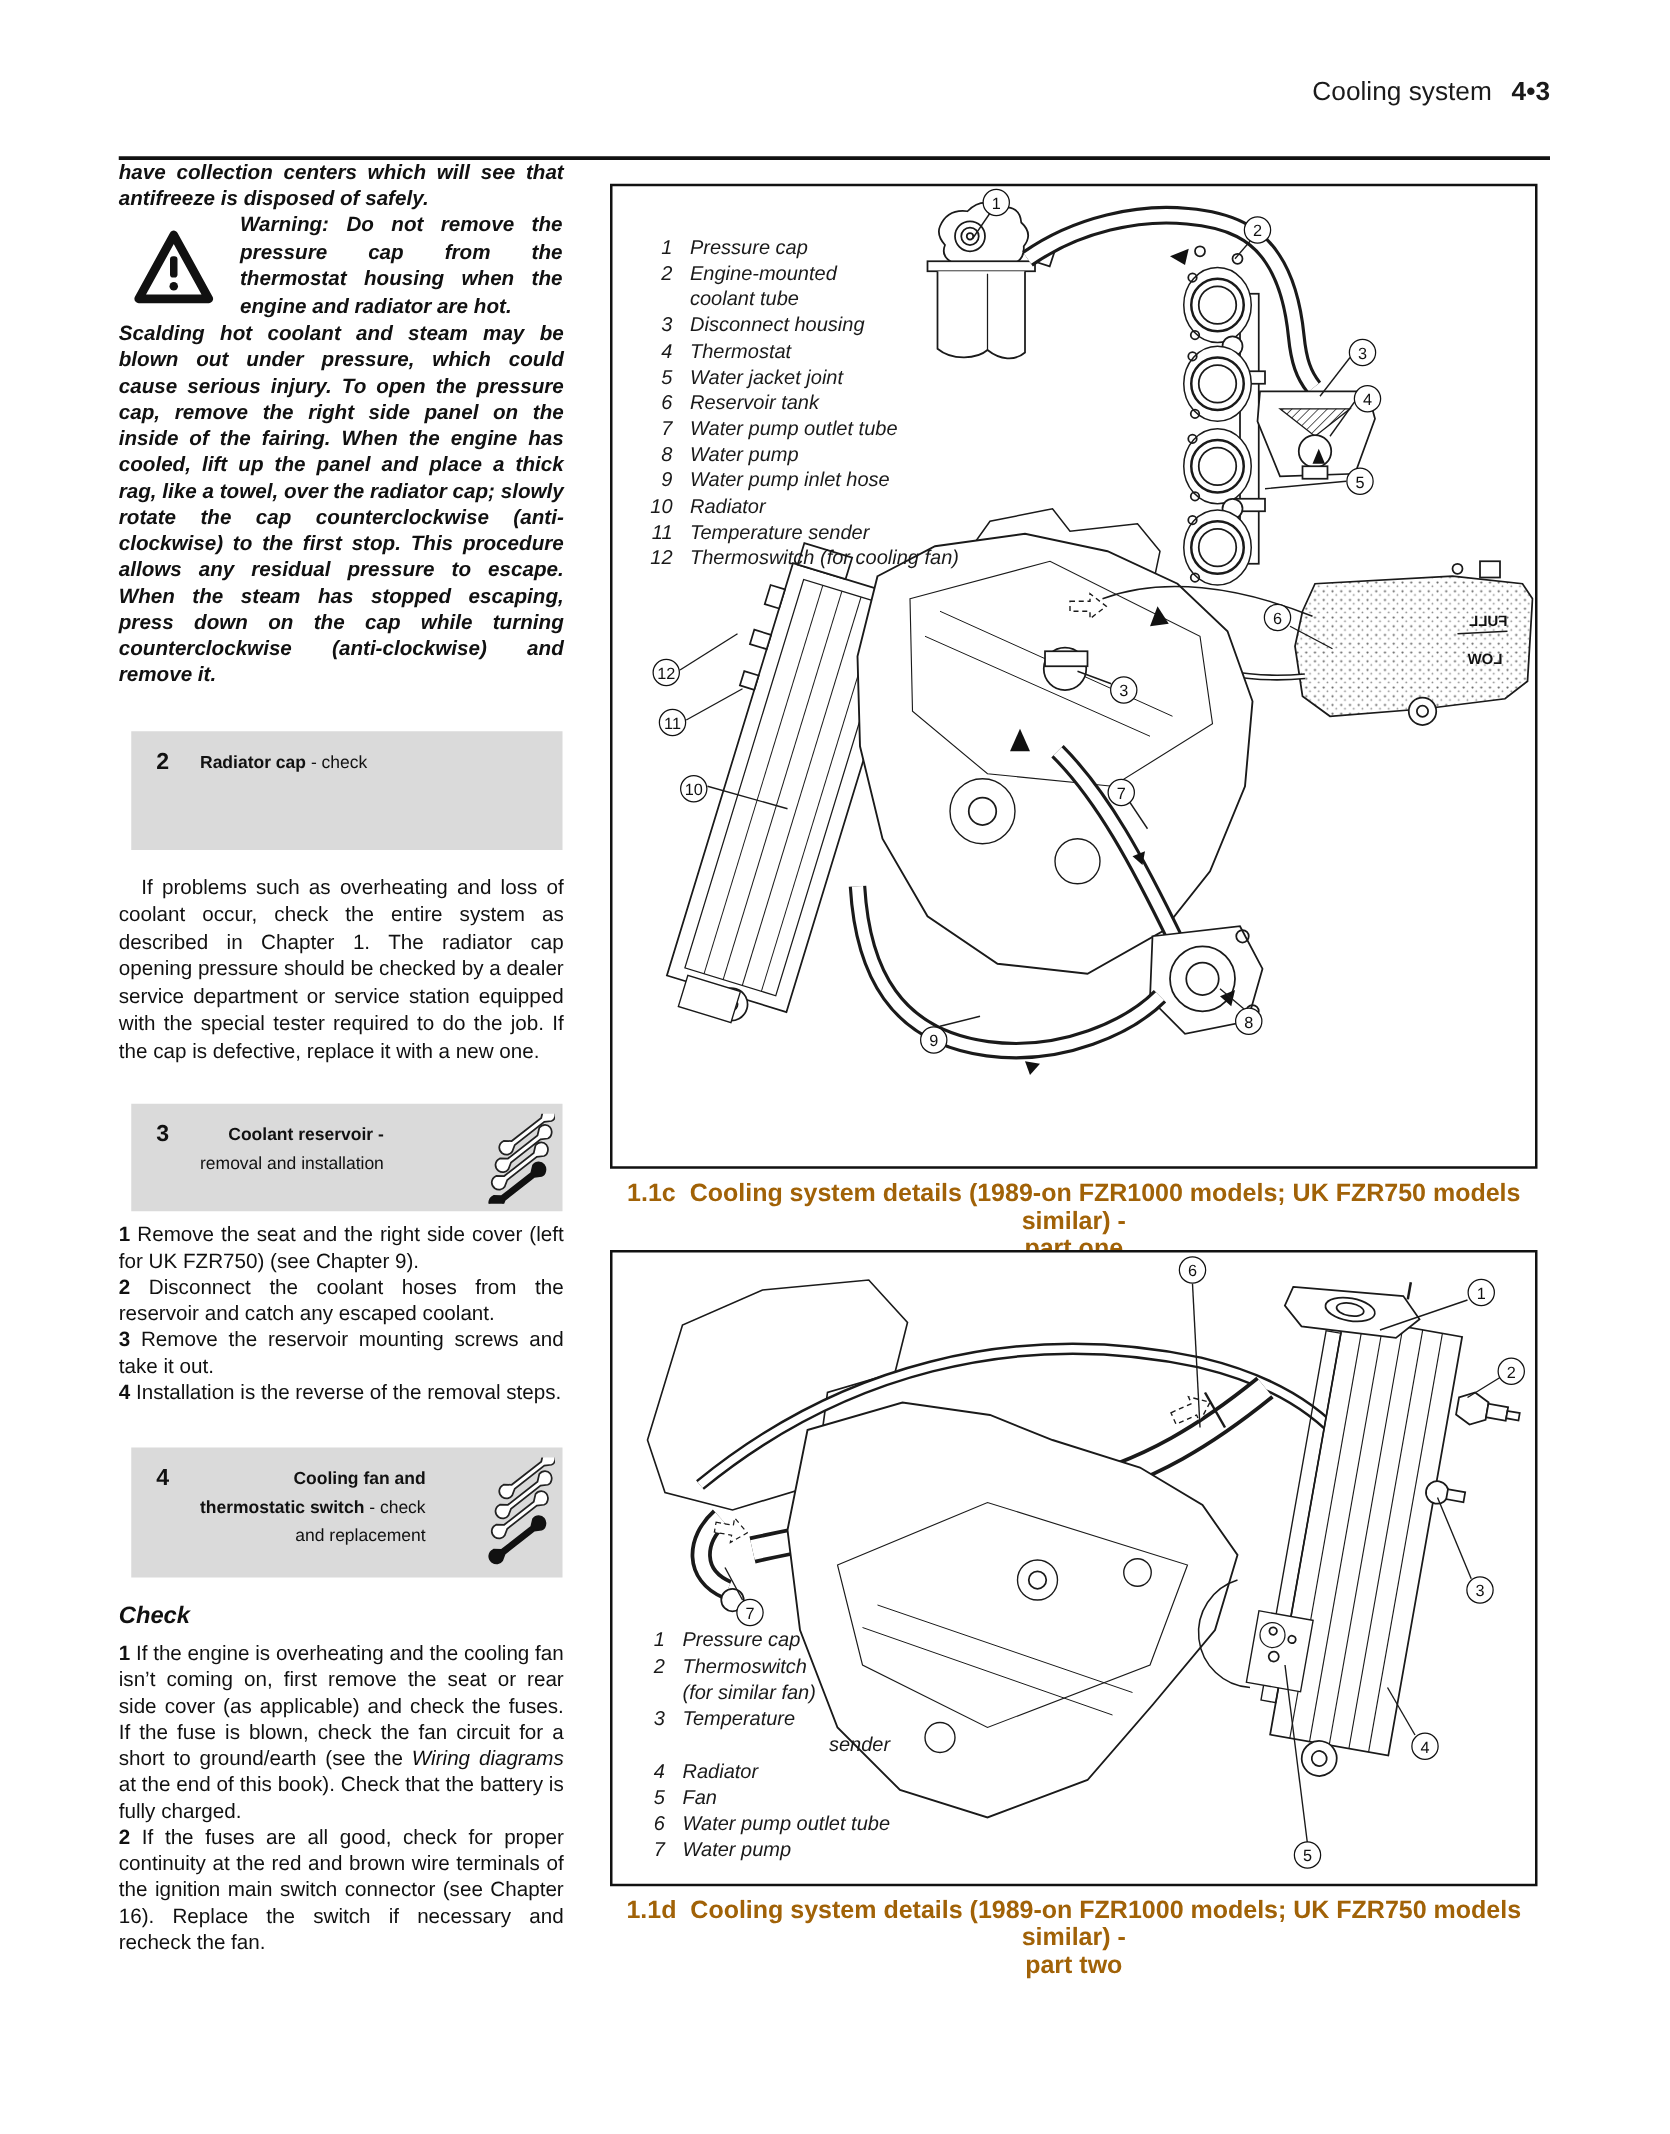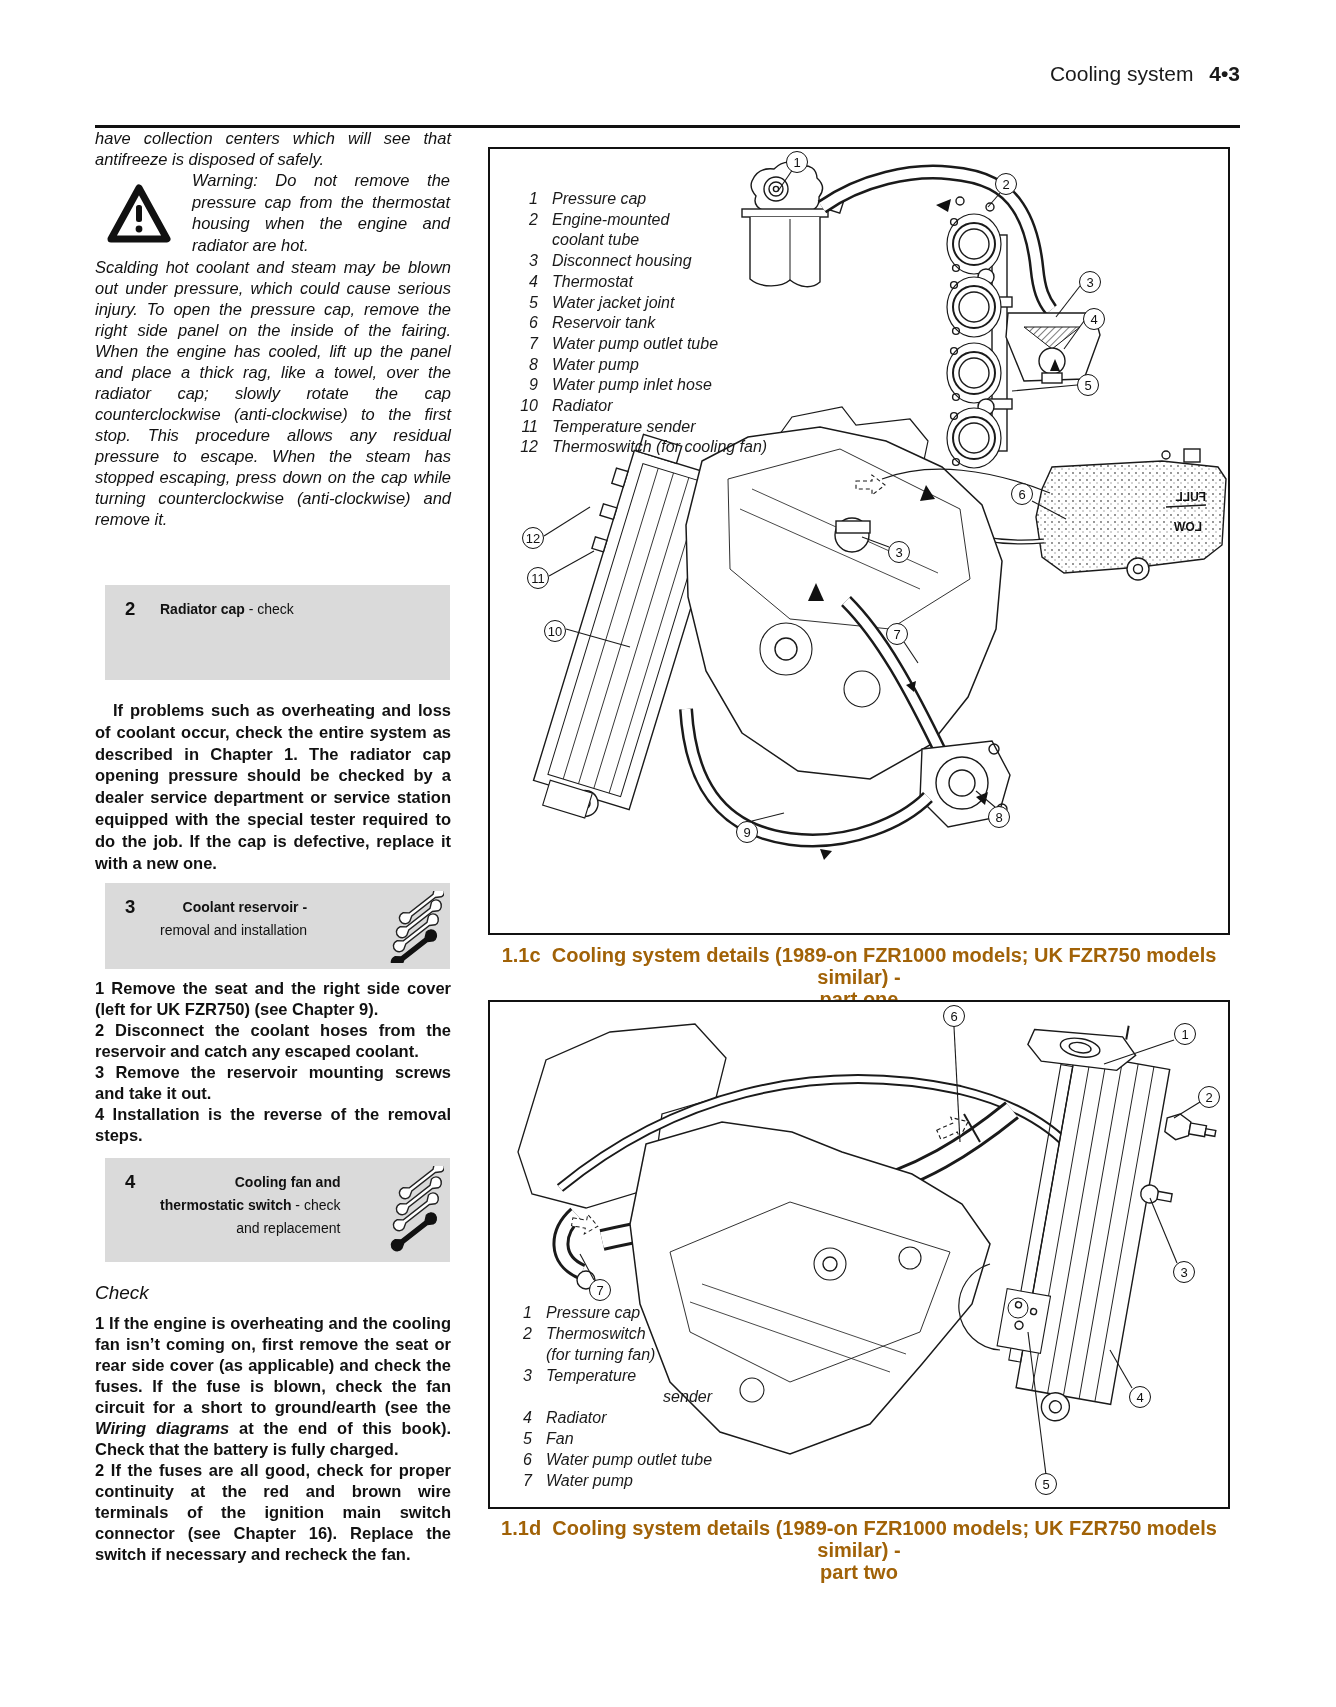--- a/index.html
+++ b/index.html
@@ -1,25 +1,25 @@
 <!DOCTYPE html>
 <html><head>
 <meta charset="utf-8">
 <style>
   html,body{margin:0;padding:0;background:#e8e8e8;}
   .page{position:relative;width:1336px;height:1707px;background:#ffffff;
         font-family:"Liberation Sans","DejaVu Sans",sans-serif;color:#111;overflow:hidden;}
-  .abs{position:absolute;font-weight:bold;}
+  .abs{position:absolute;}
   
   .hdr{position:absolute;top:62px;left:95px;width:1145px;text-align:right;font-size:21px;color:#1a1a1a;}
   .hdr .pgnum{font-weight:bold;margin-left:10px;}
   .hrule{position:absolute;top:125px;left:95px;width:1145px;height:3px;background:#111;}
   
   .col{width:356px;font-size:16.5px;line-height:21px;text-align:justify;}
-  .bi{font-weight:normal;font-style:italic;}
+  .bi{font-weight:bold;font-style:italic;}
   .step{margin:0;}
   .step b{font-style:normal;}
   .secbox{position:absolute;left:105px;width:345px;background:#dadada;}
   .secrow{display:flex;padding:13px 8px 0 20px;}
   .secnum{font-weight:bold;font-size:18.5px;width:35px;flex:none;}
   .sectxt{font-size:14px;line-height:23px;text-align:right;}
   .sectxt b{font-weight:bold;}
   .wrench-ico{position:absolute;right:6px;top:8px;}
   
   .figbox{position:absolute;left:488px;width:742px;border:2.5px solid #111;background:#fff;box-sizing:border-box;}
@@ -457,21 +457,21 @@
       <div class="plrow" style="line-height:21px;">
           <span class="pln">1</span>
           <span class="plt">Pressure cap</span>
         </div>
       <div class="plrow" style="line-height:21px;">
           <span class="pln">2</span>
           <span class="plt">Thermoswitch</span>
         </div>
       <div class="plrow" style="line-height:21px;">
           <span class="pln"></span>
-          <span class="plt">(for turning fan)</span>
+          <span class="plt">(for similar fan)</span>
         </div>
       <div class="plrow" style="line-height:21px;">
           <span class="pln">3</span>
           <span class="plt">Temperature</span>
         </div>
       <div class="plrow" style="line-height:21px;justify-content:flex-end;">
           <span class="pln"></span>
           <span class="plt">sender</span>
         </div>
       <div class="plrow" style="line-height:21px;">

